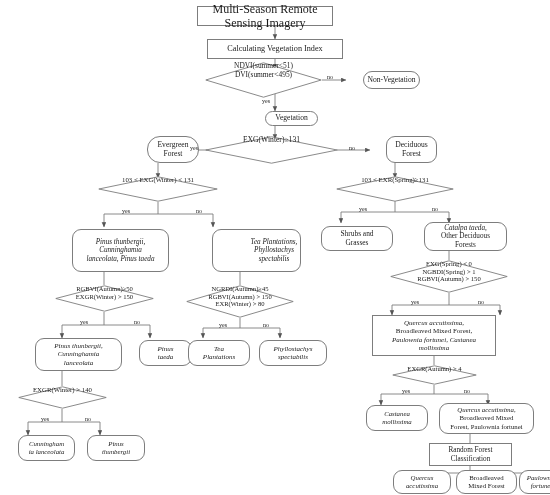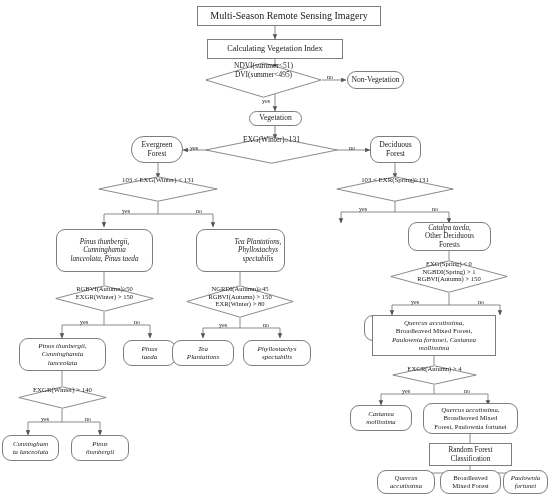--- a/index.html
+++ b/index.html
@@ -1,21 +1,21 @@
 <!DOCTYPE html>
 <html><head>
 <meta charset="utf-8">
 <style>
   html,body{margin:0;padding:0;background:#ffffff;}
   body{font-family:"Liberation Serif", serif;}
   #chart-root{position:relative;width:550px;height:495px;background:#fff;overflow:hidden;}
   svg#edges{position:absolute;left:0;top:0;width:550px;height:495px;}
   .node{position:absolute;box-sizing:border-box;display:flex;align-items:center;justify-content:center;text-align:center;color:#1a1a1a;background:#ffffff;border:1px solid #7d7d7d;line-height:1.18;padding:1px 2px;}
   .rect{border-radius:0;}
-  .round{border-radius:9px;}
+  .round{border-radius:9px;margin-left:16px;}
   .node .txt{display:block;width:100%;}
   .it{font-style:italic;}
   .diamond{position:absolute;display:flex;align-items:flex-start;justify-content:center;text-align:center;color:#1a1a1a;}
   .diamond svg{position:absolute;left:0;top:0;width:100%;height:100%;}
   .diamond .dtxt{position:relative;z-index:2;line-height:1.15;white-space:nowrap;}
   .elbl{position:absolute;color:#1a1a1a;background:transparent;white-space:nowrap;}
 </style>
 </head>
 <body>
 
@@ -93,21 +93,21 @@
       <path d="M28,430 L28,435"></path>
         <path d="M100,430 L100,435"></path>
       <path d="M381,400 L381,405"></path>
         <path d="M488,400 L488,405"></path>
       <path d="M406,476 L406,481"></path>
         <path d="M470,476 L470,481"></path>
         <path d="M525,476 L525,481"></path>
     </g>
   </svg>
 
-  <div class="node rect" style="left:197px;top:6px;width:184px;height:20px;font-size:10px;">
+  <div class="node rect" style="left:197px;top:6px;width:136px;height:20px;font-size:12px;">
     <span class="txt">Multi-Season Remote Sensing Imagery</span>
   </div>
 
   <div class="node rect" style="left:207px;top:39px;width:136px;height:20px;font-size:8.2px;">
     <span class="txt">Calculating Vegetation Index</span>
   </div>
 
   <div class="diamond" style="left:205px;top:62px;width:117px;height:36px;font-size:7.4px;">
     <svg viewBox="0 0 117 36" preserveAspectRatio="none">
         <polygon points="58.5,0.8 116.2,18 58.5,35.2 0.8,18" fill="#fff" stroke="#7d7d7d" stroke-width="0.9"></polygon>
@@ -170,20 +170,26 @@
   </div>
 
   <div class="node round it" style="left:196px;top:229px;width:89px;height:43px;font-size:7.2px;padding-left:37px;">
     <span class="txt">
       <span>Tea Plantations,</span><br>
       <span>Phyllostachys</span><br>
       <span>spectabilis</span>
     </span>
   </div>
 
+  <div class="node round" style="left:305px;top:226px;width:72px;height:25px;font-size:7.4px;">
+    <span class="txt">
+      <span>Shrubs and</span><br>
+      <span>Grasses</span>
+    </span>
+  </div>
 
   <div class="node round" style="left:408px;top:222px;width:83px;height:29px;font-size:7.2px;">
     <span class="txt">
       <span class="it">Catalpa taeda,</span><br>
       <span>Other Deciduous</span><br>
       <span>Forests</span>
     </span>
   </div>
 
   <div class="diamond" style="left:55px;top:285px;width:99px;height:27px;font-size:6.6px;">

